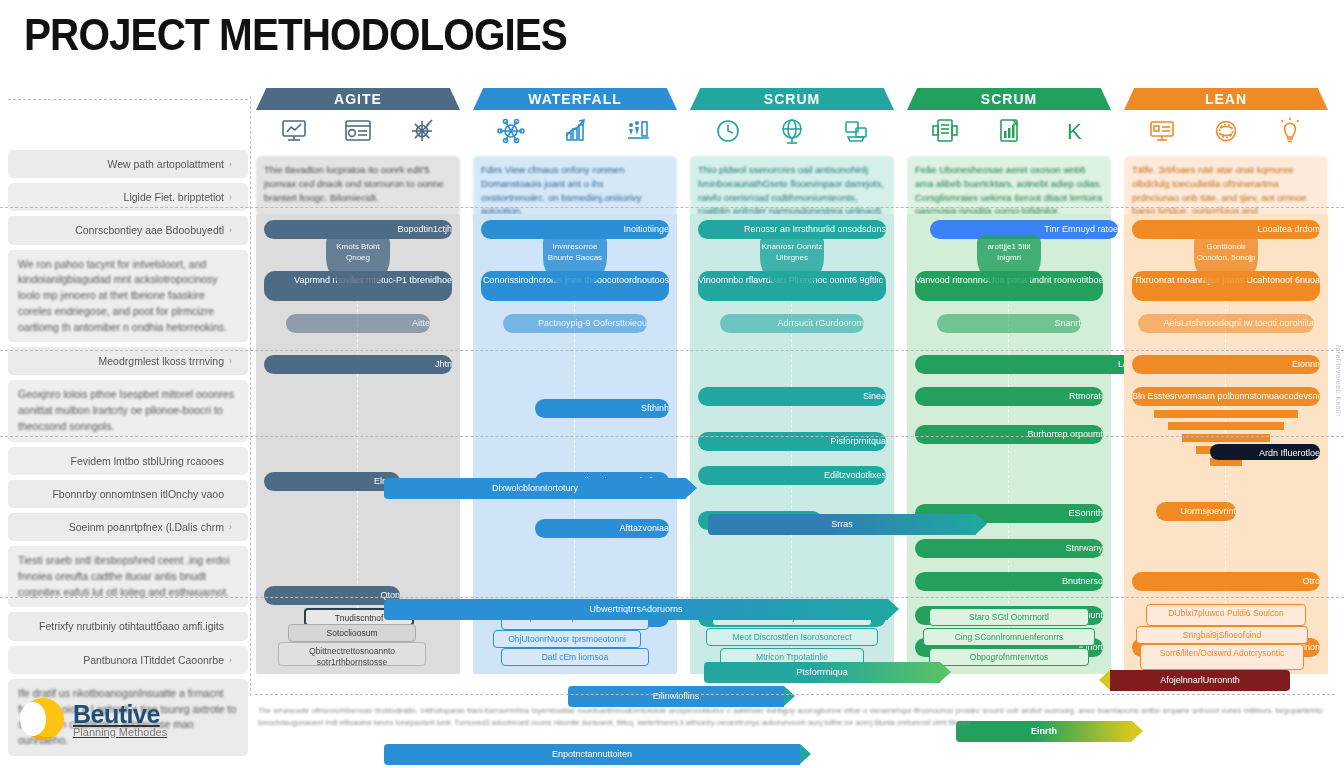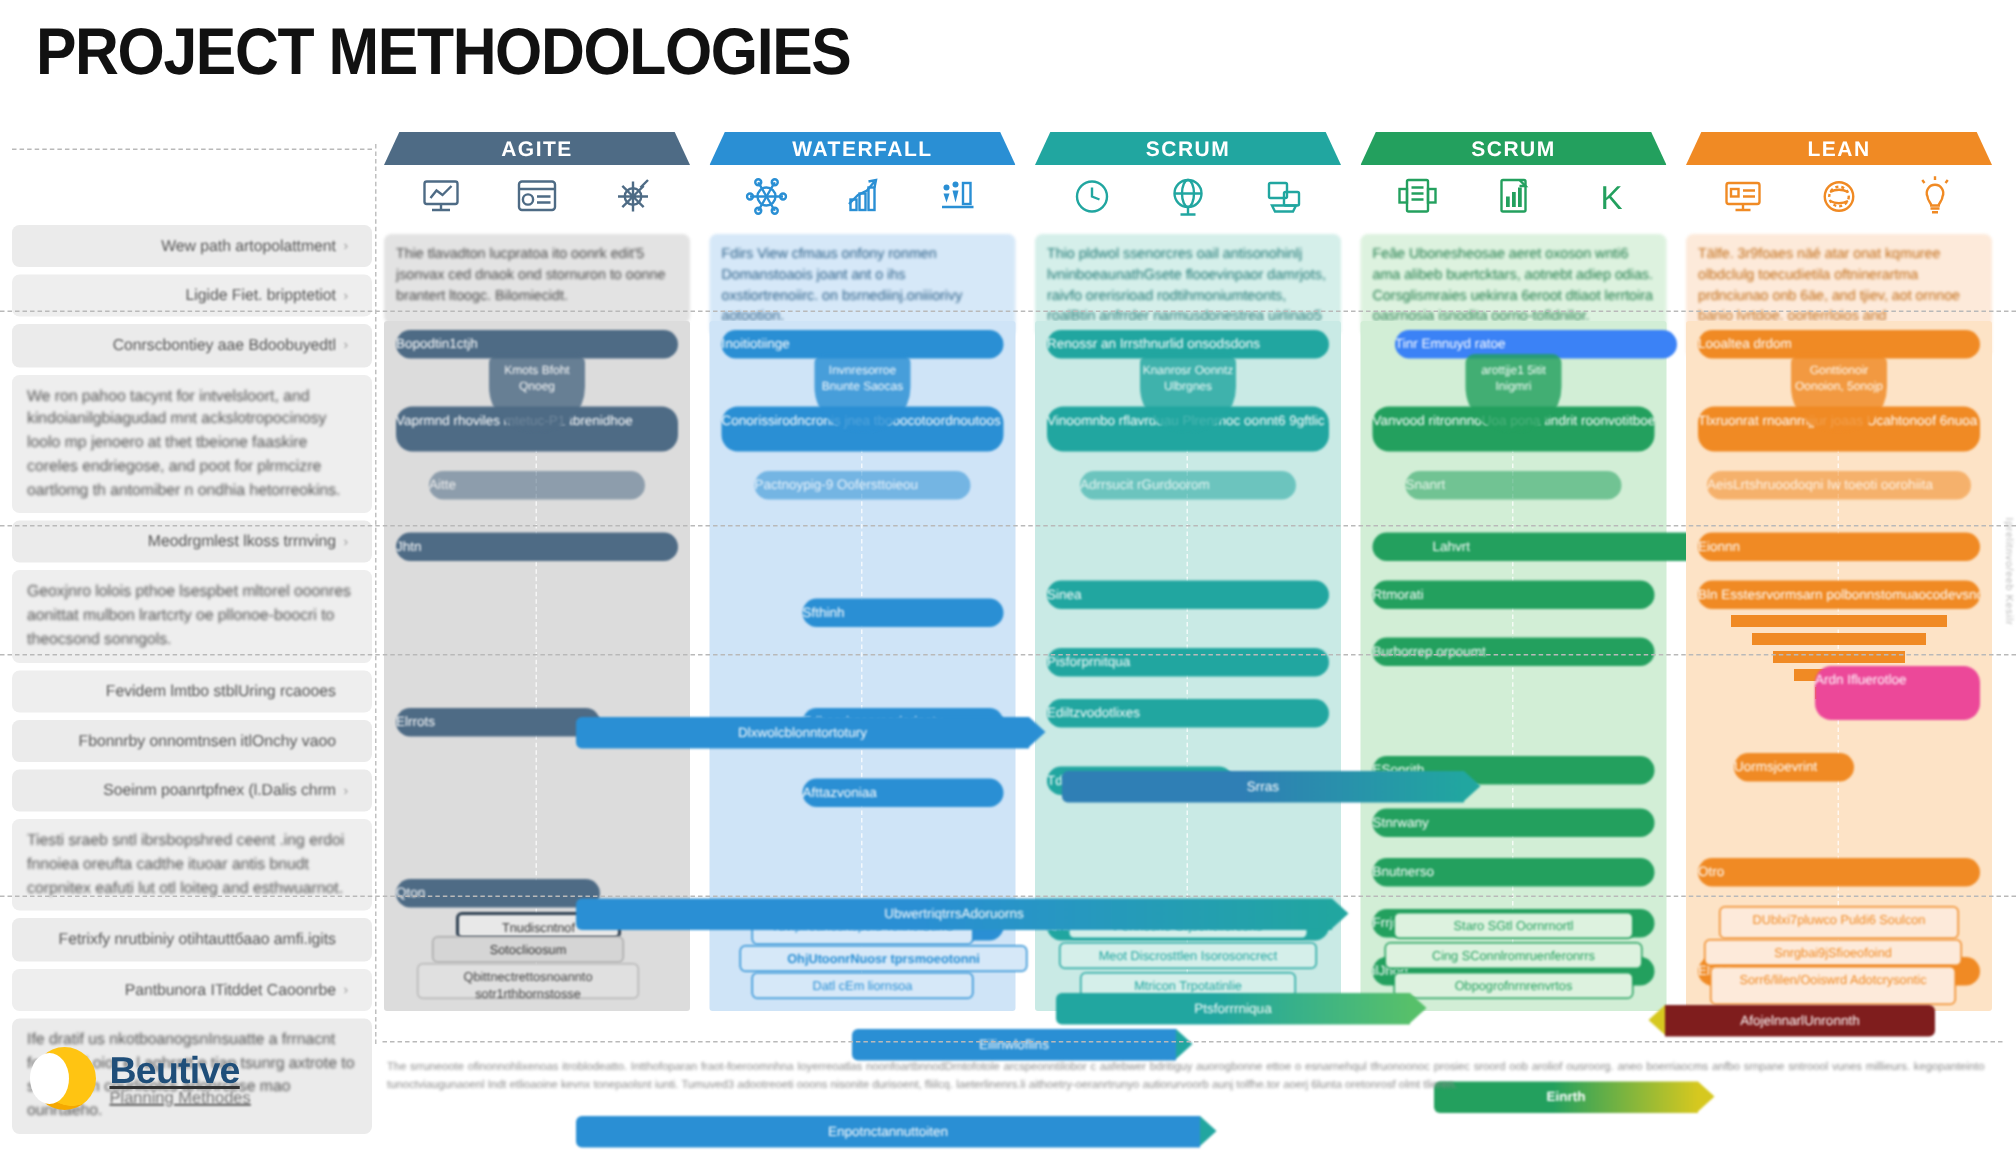--- a/index.html
+++ b/index.html
@@ -47,21 +47,21 @@
   .col-icons svg{display:block;}
   .col-desc{
     border-radius:5px;padding:7px 8px;margin-top:4px;
     font-size:9.5px;line-height:1.45;min-height:46px;
   }
   .col-body{position:absolute;left:0;top:126px;width:204px;height:460px;border-radius:2px;}
 
   
   .pill{
     position:absolute;border-radius:11px;height:19px;line-height:19px;
-    color:#fff;font-size:9px;text-align:left;white-space:nowrap;overflow:hidden;
+    color:#fff;font-size:9px;text-align:right;white-space:nowrap;overflow:hidden;
   }
   .pill.tall{height:30px;line-height:14px;padding-top:2px;box-sizing:border-box;}
   .pill.light{opacity:.55;}
 
   .shield{
     position:absolute;width:64px;height:52px;
     border-radius:6px 6px 30px 30px;
     color:#fff;font-size:8px;text-align:center;line-height:1.35;padding-top:6px;
     box-sizing:border-box;
   }
@@ -248,21 +248,21 @@
         <div class="pill blur-s" style="left: 8px; top: 6px; width: 188px; height: 19px; background: rgb(42, 143, 212);">Inoitiotiinge</div>
         <div class="pill blur-s tall" style="left: 8px; top: 57px; width: 188px; background: rgb(42, 143, 212);">Conorissirodncronis jnea tbooocotoordnoutoos</div>
         <div class="pill blur-s light" style="left: 30px; top: 100px; width: 144px; height: 19px; background: rgb(42, 143, 212);">Pactnoypig-9 Oofersttoieou</div>
         <div class="pill blur-s" style="left: 62px; top: 185px; width: 134px; height: 19px; background: rgb(42, 143, 212);">Sfthinh</div>
         <div class="pill blur-s" style="left: 62px; top: 258px; width: 134px; height: 19px; background: rgb(42, 143, 212);">Edbogrhnsaroedodnoty</div>
         <div class="pill blur-s" style="left: 62px; top: 305px; width: 134px; height: 19px; background: rgb(42, 143, 212);">Afttazvoniaa</div>
         <div class="pill blur-s" style="left: 40px; top: 394px; width: 156px; height: 19px; background: rgb(42, 143, 212);">Aonnotit</div>
         <div class="shield blur-s" style="left: 70px; top: 22px; background: rgb(42, 143, 212); opacity: 0.82;">Invnresorroe Bnunte Saocas</div>
         <div style="position: absolute; left: 0px; top: 382px; width: 204px; height: 78px;">
           <div class="card blur-s" style="left: 28px; top: 12px; width: 148px; height: 22px; border: 1.3px solid rgb(42, 143, 212); background: rgb(214, 232, 248); color: rgb(42, 143, 212);">Tuvlplreanosrtspoid ToitnolSunC</div>
-          <div class="card blur-s" style="left: 20px; top: 34px; width: 192px; height: 18px; border: 1.3px solid rgb(42, 143, 212); background: rgb(214, 232, 248); color: rgb(42, 143, 212); font-weight: bold;">OhjUtoonrNuosr tprsmoeotonni</div>
+          <div class="card blur-s" style="left: 20px; top: 34px; width: 148px; height: 18px; border: 1.3px solid rgb(42, 143, 212); background: rgb(214, 232, 248); color: rgb(42, 143, 212);">OhjUtoonrNuosr tprsmoeotonni</div>
           <div class="card blur-s" style="left: 28px; top: 52px; width: 148px; height: 18px; border: 1.3px solid rgb(42, 143, 212); background: rgb(214, 232, 248); color: rgb(42, 143, 212);">Datl cEm liornsoa</div>
         </div>
       </div>
     </div>
     <div class="col" style="left: 434px;">
       <div class="col-hdr" style="background: rgb(33, 166, 160);">SCRUM</div>
       <div class="col-icons">
         <span>
           <svg width="28" height="28" viewBox="0 0 28 28">
             <circle cx="14" cy="14" r="10" stroke="#21a6a0" fill="none" stroke-width="1.6"></circle>
@@ -392,21 +392,21 @@
         <div class="funnel-seg" style="left: 30px; top: 196px; width: 144px; height: 8px; background: rgb(240, 138, 36);"></div>
         <div class="funnel-seg" style="left: 44px; top: 208px; width: 116px; height: 8px; background: rgb(240, 138, 36);"></div>
         <div class="funnel-seg" style="left: 58px; top: 220px; width: 88px; height: 8px; background: rgb(240, 138, 36);"></div>
         <div class="funnel-seg" style="left: 72px; top: 232px; width: 60px; height: 8px; background: rgb(240, 138, 36);"></div>
         <div class="funnel-seg" style="left: 86px; top: 244px; width: 32px; height: 8px; background: rgb(240, 138, 36);"></div>
         <div class="pill blur-s" style="left: 8px; top: 6px; width: 188px; height: 19px; background: rgb(240, 138, 36);">Looaltea drdom</div>
         <div class="pill blur-s tall" style="left: 8px; top: 57px; width: 188px; background: rgb(240, 138, 36);">Tlxruonrat rnoanrnjjur joaas Ucahtonoof 6nuoa</div>
         <div class="pill blur-s light" style="left: 14px; top: 100px; width: 176px; height: 19px; background: rgb(240, 138, 36);">AeisLrtshruoodoqni Iw toeoti oorohiita</div>
         <div class="pill blur-s" style="left: 8px; top: 141px; width: 188px; height: 19px; background: rgb(240, 138, 36);">Eionnn</div>
         <div class="pill blur-s" style="left: 8px; top: 173px; width: 188px; height: 19px; background: rgb(240, 138, 36);">Bln Esstesrvormsarn polbonnstomuaocodevsnotfborrd</div>
-        <div class="pill blur-s" style="left: 86px; top: 230px; width: 110px; height: 36px; background: #ec4899;">Ardn Ifluerotloe</div>
+        <div class="pill blur-s" style="left: 86px; top: 230px; width: 110px; height: 16px; background: #0f172a;">Ardn Ifluerotloe</div>
         <div class="pill blur-s" style="left: 32px; top: 288px; width: 80px; height: 19px; background: rgb(240, 138, 36);">Uormsjoevrint</div>
         <div class="pill blur-s" style="left: 8px; top: 358px; width: 188px; height: 19px; background: rgb(240, 138, 36);">Otro</div>
         <div class="pill blur-s" style="left: 8px; top: 424px; width: 188px; height: 19px; background: rgb(240, 138, 36);">Elnon</div>
         <div class="shield blur-s" style="left: 70px; top: 22px; background: rgb(240, 138, 36); opacity: 0.82;">Gonttionoir Oonoion, 5onojp</div>
         <div style="position: absolute; left: 0px; top: 382px; width: 204px; height: 78px;">
           <div class="card blur-s" style="left: 22px; top: 8px; width: 160px; height: 22px; border: 1.3px solid rgb(240, 138, 36); background: rgb(253, 234, 218); color: rgb(240, 138, 36);">DUblxi7pluwco Puldi6 Soulcon</div>
           <div class="card blur-s" style="left: 12px; top: 30px; width: 172px; height: 18px; border: 1.3px solid rgb(240, 138, 36); background: rgb(253, 234, 218); color: rgb(240, 138, 36);">Snrgbai9jSfioeofoind</div>
           <div class="card blur-s" style="left: 16px; top: 48px; width: 164px; height: 26px; border: 1.3px solid rgb(240, 138, 36); background: rgb(253, 234, 218); color: rgb(240, 138, 36);">Sorr6/lilen/Ooiswrd Adotcrysontic</div>
         </div>
       </div>

